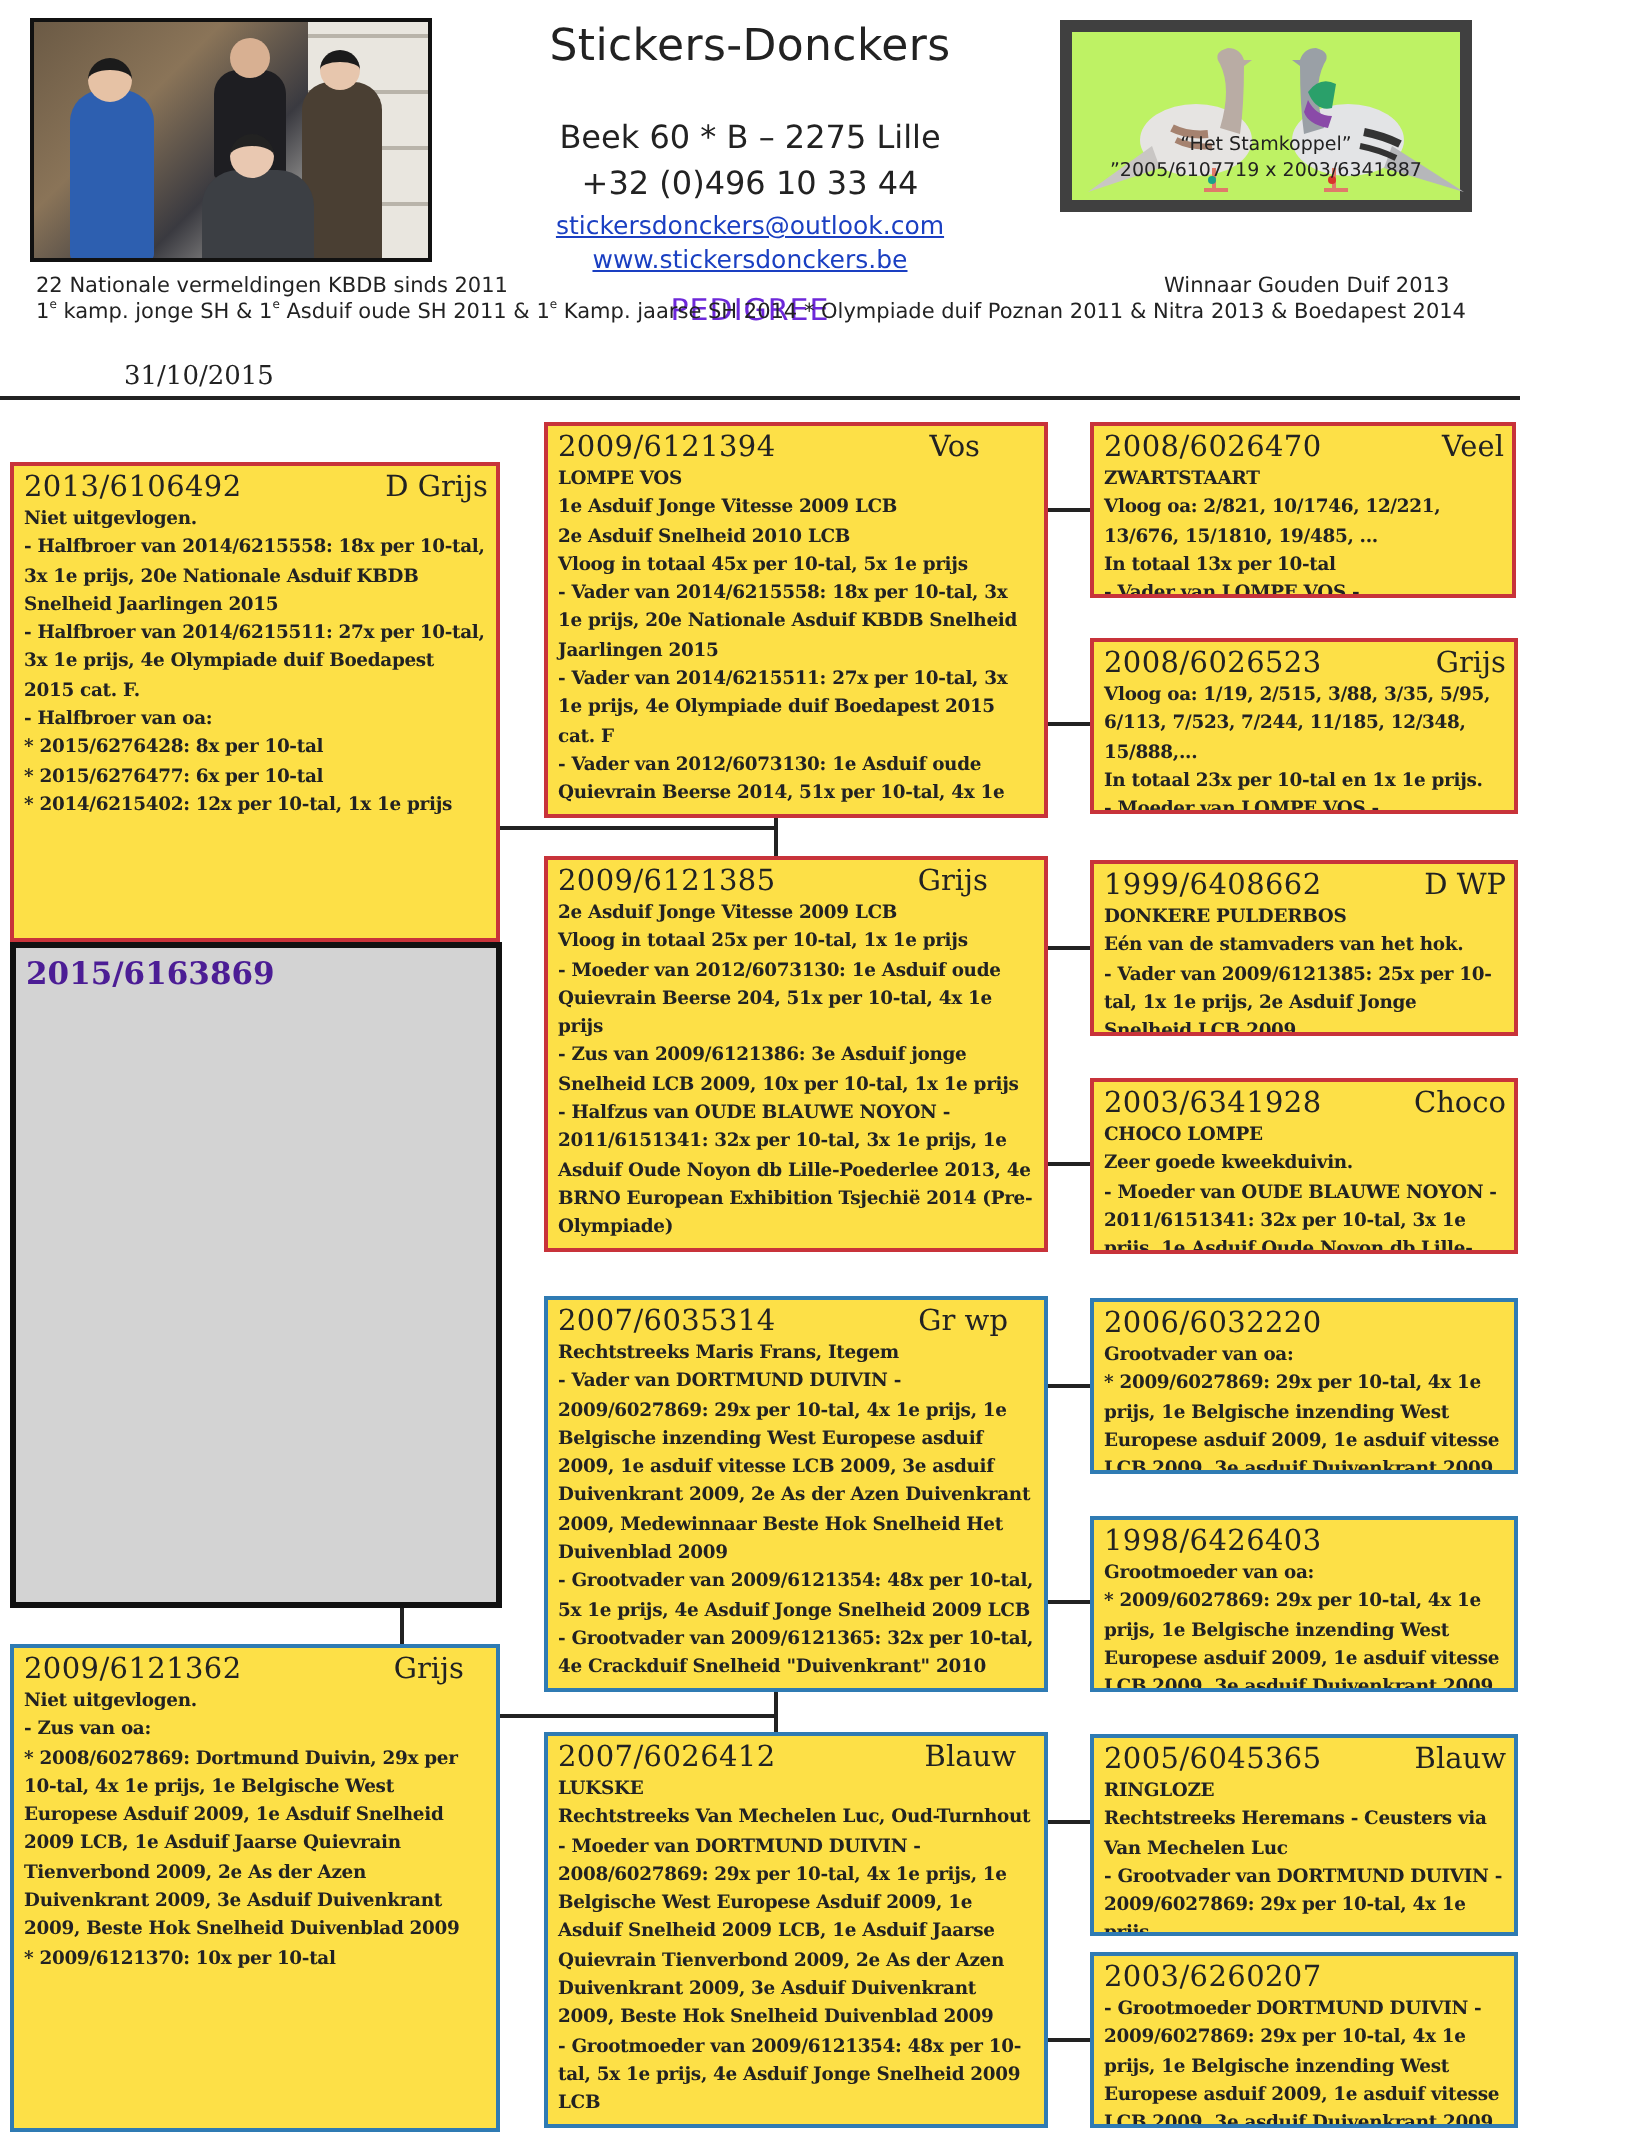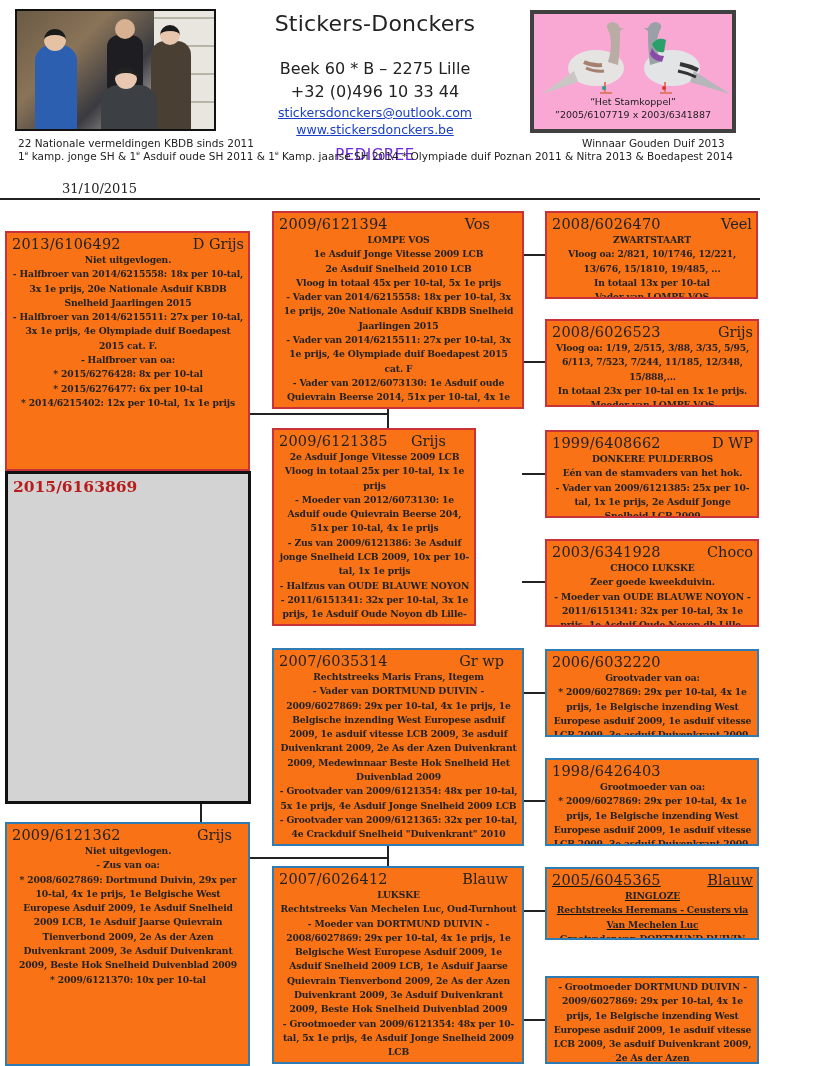--- a/index.html
+++ b/index.html
@@ -21,40 +21,40 @@
   .photo .p4h { position:absolute; left:143px; top:14px; width:20px; height:20px; border-radius:50%; background:#e7c6ad; border-top:6px solid #1b1b1b; }
 
   .brand { left: 240px; top: 10px; width: 270px; text-align: center; font-family: "DejaVu Sans", sans-serif; }
   .brand .name { font-size: 22px; color: #222; letter-spacing: 0.2px; line-height: 28px; }
   .brand .addr { font-size: 16px; color: #222; line-height: 22px; margin-top: 20px; }
   .brand .phone { font-size: 16px; color: #222; line-height: 22px; margin-top: 1px; }
   .brand .mail, .brand .web { font-size: 12.5px; color: #1a3fc2; text-decoration: underline; line-height: 17px; display:block; }
   .brand .mail { margin-top: 1px; text-decoration: underline; }
   .brand .ped { font-size: 15px; color: #6d28d9; margin-top: 8px; letter-spacing: 0.5px; }
 
-  .pigeons { left: 530px; top: 10px; width: 206px; height: 123px; border: 4px solid #404040; background:#f9a8d4; }
+  .pigeons { left: 530px; top: 10px; width: 206px; height: 96px; border: 6px solid #404040; background:#bef264; }
   .pigeons .caption { position:absolute; left:0; right:0; bottom: 8px; text-align:center; font-family:"DejaVu Sans", sans-serif; font-size: 9.5px; line-height: 13px; color:#222; }
 
   .hl { font-family: "DejaVu Sans", sans-serif; font-size: 10.5px; color: #222; white-space: nowrap; }
   .hl sup { font-size: 6px; vertical-align: top; position: relative; top: -1px; }
 
   .date { left: 62px; top: 181px; font-family: "DejaVu Serif", serif; font-size: 13px; color: #222; }
   .rule { left: 0; top: 198px; width: 760px; height: 2px; background: #222; }
 
   
-  .box { position: absolute; background: #f97316; overflow: hidden; padding: 2px 4px 0 5px; text-align: center; }
+  .box { position: absolute; background: #fde047; overflow: hidden; padding: 2px 4px 0 5px; }
   .red { border: 2px solid #c8333a; }
   .blue { border: 2px solid #2f7bb3; }
   .box .head { display: flex; justify-content: space-between; align-items: baseline; font-size: 14.5px; line-height: 18px; color: #222; font-family: "DejaVu Serif", serif; }
   .box .head .ring { letter-spacing: 0.2px; }
   .box .lines { font-size: 9.2px; line-height: 14.3px; color: #222; font-weight: bold; font-family: "DejaVu Serif", serif; letter-spacing: -0.15px; }
   .box .lines div { white-space: normal; }
 
   .main { left: 5px; top: 471px; width: 246px; height: 333px; border: 3px solid #111; background: #d3d3d3; padding: 3px 5px; }
-  .main .ring { font-size: 15.5px; font-weight: bold; color: #b91c1c; font-family: "DejaVu Serif", serif; }
+  .main .ring { font-size: 15.5px; font-weight: bold; color: #4c1d95; font-family: "DejaVu Serif", serif; }
 
   .ln { position: absolute; background: #222; }
 </style>
 </head>
 <body>
 
 <div class="abs photo">
   <div class="wall"></div>
   <div class="p1"></div>
     <div class="p1h"></div>
@@ -168,21 +168,21 @@
     <div>LOMPE VOS</div>
       <div>1e Asduif Jonge Vitesse 2009 LCB</div>
       <div>2e Asduif Snelheid 2010 LCB</div>
       <div>Vloog in totaal 45x per 10-tal, 5x 1e prijs</div>
       <div> - Vader van 2014/6215558: 18x per 10-tal, 3x 1e prijs, 20e Nationale Asduif KBDB Snelheid Jaarlingen 2015</div>
       <div> - Vader van  2014/6215511: 27x per 10-tal, 3x 1e prijs, 4e Olympiade duif Boedapest 2015 cat. F</div>
       <div> - Vader van 2012/6073130: 1e Asduif oude Quievrain Beerse 2014, 51x per 10-tal, 4x 1e prijs</div>
   </div>
 </div>
 
-<div class="box red" style="left:272px; top:428px; width:204px; height:198px;">
+<div class="box red" style="left:272px; top:428px; width:252px; height:198px;">
   <div class="head">
       <span class="ring">2009/6121385</span>
       <span style="margin-right:24px;">Grijs</span>
     </div>
   <div class="lines">
     <div>2e Asduif Jonge Vitesse 2009 LCB</div>
       <div>Vloog in totaal 25x per 10-tal, 1x 1e prijs</div>
       <div> - Moeder van 2012/6073130: 1e Asduif oude Quievrain Beerse 204, 51x per 10-tal, 4x 1e prijs</div>
       <div> - Zus van 2009/6121386: 3e Asduif jonge Snelheid LCB 2009, 10x per 10-tal, 1x 1e prijs</div>
       <div> - Halfzus van OUDE BLAUWE NOYON - 2011/6151341: 32x per 10-tal, 3x 1e prijs, 1e Asduif Oude Noyon db Lille-Poederlee 2013, 4e BRNO European Exhibition Tsjechië 2014 (Pre-Olympiade)</div>
@@ -254,21 +254,21 @@
       <div> - Vader van 2009/6121385: 25x per 10-tal, 1x 1e prijs, 2e Asduif Jonge Snelheid LCB 2009</div>
   </div>
 </div>
 
 <div class="box red" style="left:545px; top:539px; width:214px; height:88px;">
   <div class="head">
       <span class="ring">2003/6341928</span>
       <span>Choco</span>
     </div>
   <div class="lines">
-    <div>CHOCO LUKSKE</div>
+    <div>CHOCO LOMPE</div>
       <div>Zeer goede kweekduivin.</div>
       <div> - Moeder van OUDE BLAUWE NOYON - 2011/6151341: 32x per 10-tal, 3x 1e prijs, 1e Asduif Oude Noyon db Lille-Poederlee</div>
   </div>
 </div>
 
 <div class="box blue" style="left:545px; top:649px; width:214px; height:88px;">
   <div class="head">
       <span class="ring">2006/6032220</span>
       <span></span>
     </div>
@@ -282,29 +282,33 @@
   <div class="head">
       <span class="ring">1998/6426403</span>
       <span></span>
     </div>
   <div class="lines">
     <div>Grootmoeder van oa:</div>
       <div>* 2009/6027869: 29x per 10-tal, 4x 1e prijs, 1e Belgische inzending West Europese asduif 2009, 1e asduif vitesse LCB 2009, 3e asduif Duivenkrant 2009, 2e As</div>
   </div>
 </div>
 
-<div class="box blue" style="left:545px; top:867px; width:214px; height:73px;text-decoration:underline;">
+<div class="box blue" style="left:545px; top:867px; width:214px; height:101px;">
   <div class="head">
       <span class="ring">2005/6045365</span>
       <span>Blauw</span>
     </div>
   <div class="lines">
     <div>RINGLOZE</div>
       <div>Rechtstreeks Heremans - Ceusters via Van Mechelen Luc</div>
       <div> - Grootvader van DORTMUND DUIVIN - 2009/6027869: 29x per 10-tal, 4x 1e prijs</div>
   </div>
 </div>
 
 <div class="box blue" style="left:545px; top:976px; width:214px; height:88px;">
+  <div class="head">
+      <span class="ring">2003/6260207</span>
+      <span></span>
+    </div>
   <div class="lines">
     <div> - Grootmoeder DORTMUND DUIVIN - 2009/6027869: 29x per 10-tal, 4x 1e prijs, 1e Belgische inzending West Europese asduif 2009, 1e asduif vitesse LCB 2009, 3e asduif Duivenkrant 2009, 2e As der Azen</div>
   </div>
 </div>
 
 </body></html>

